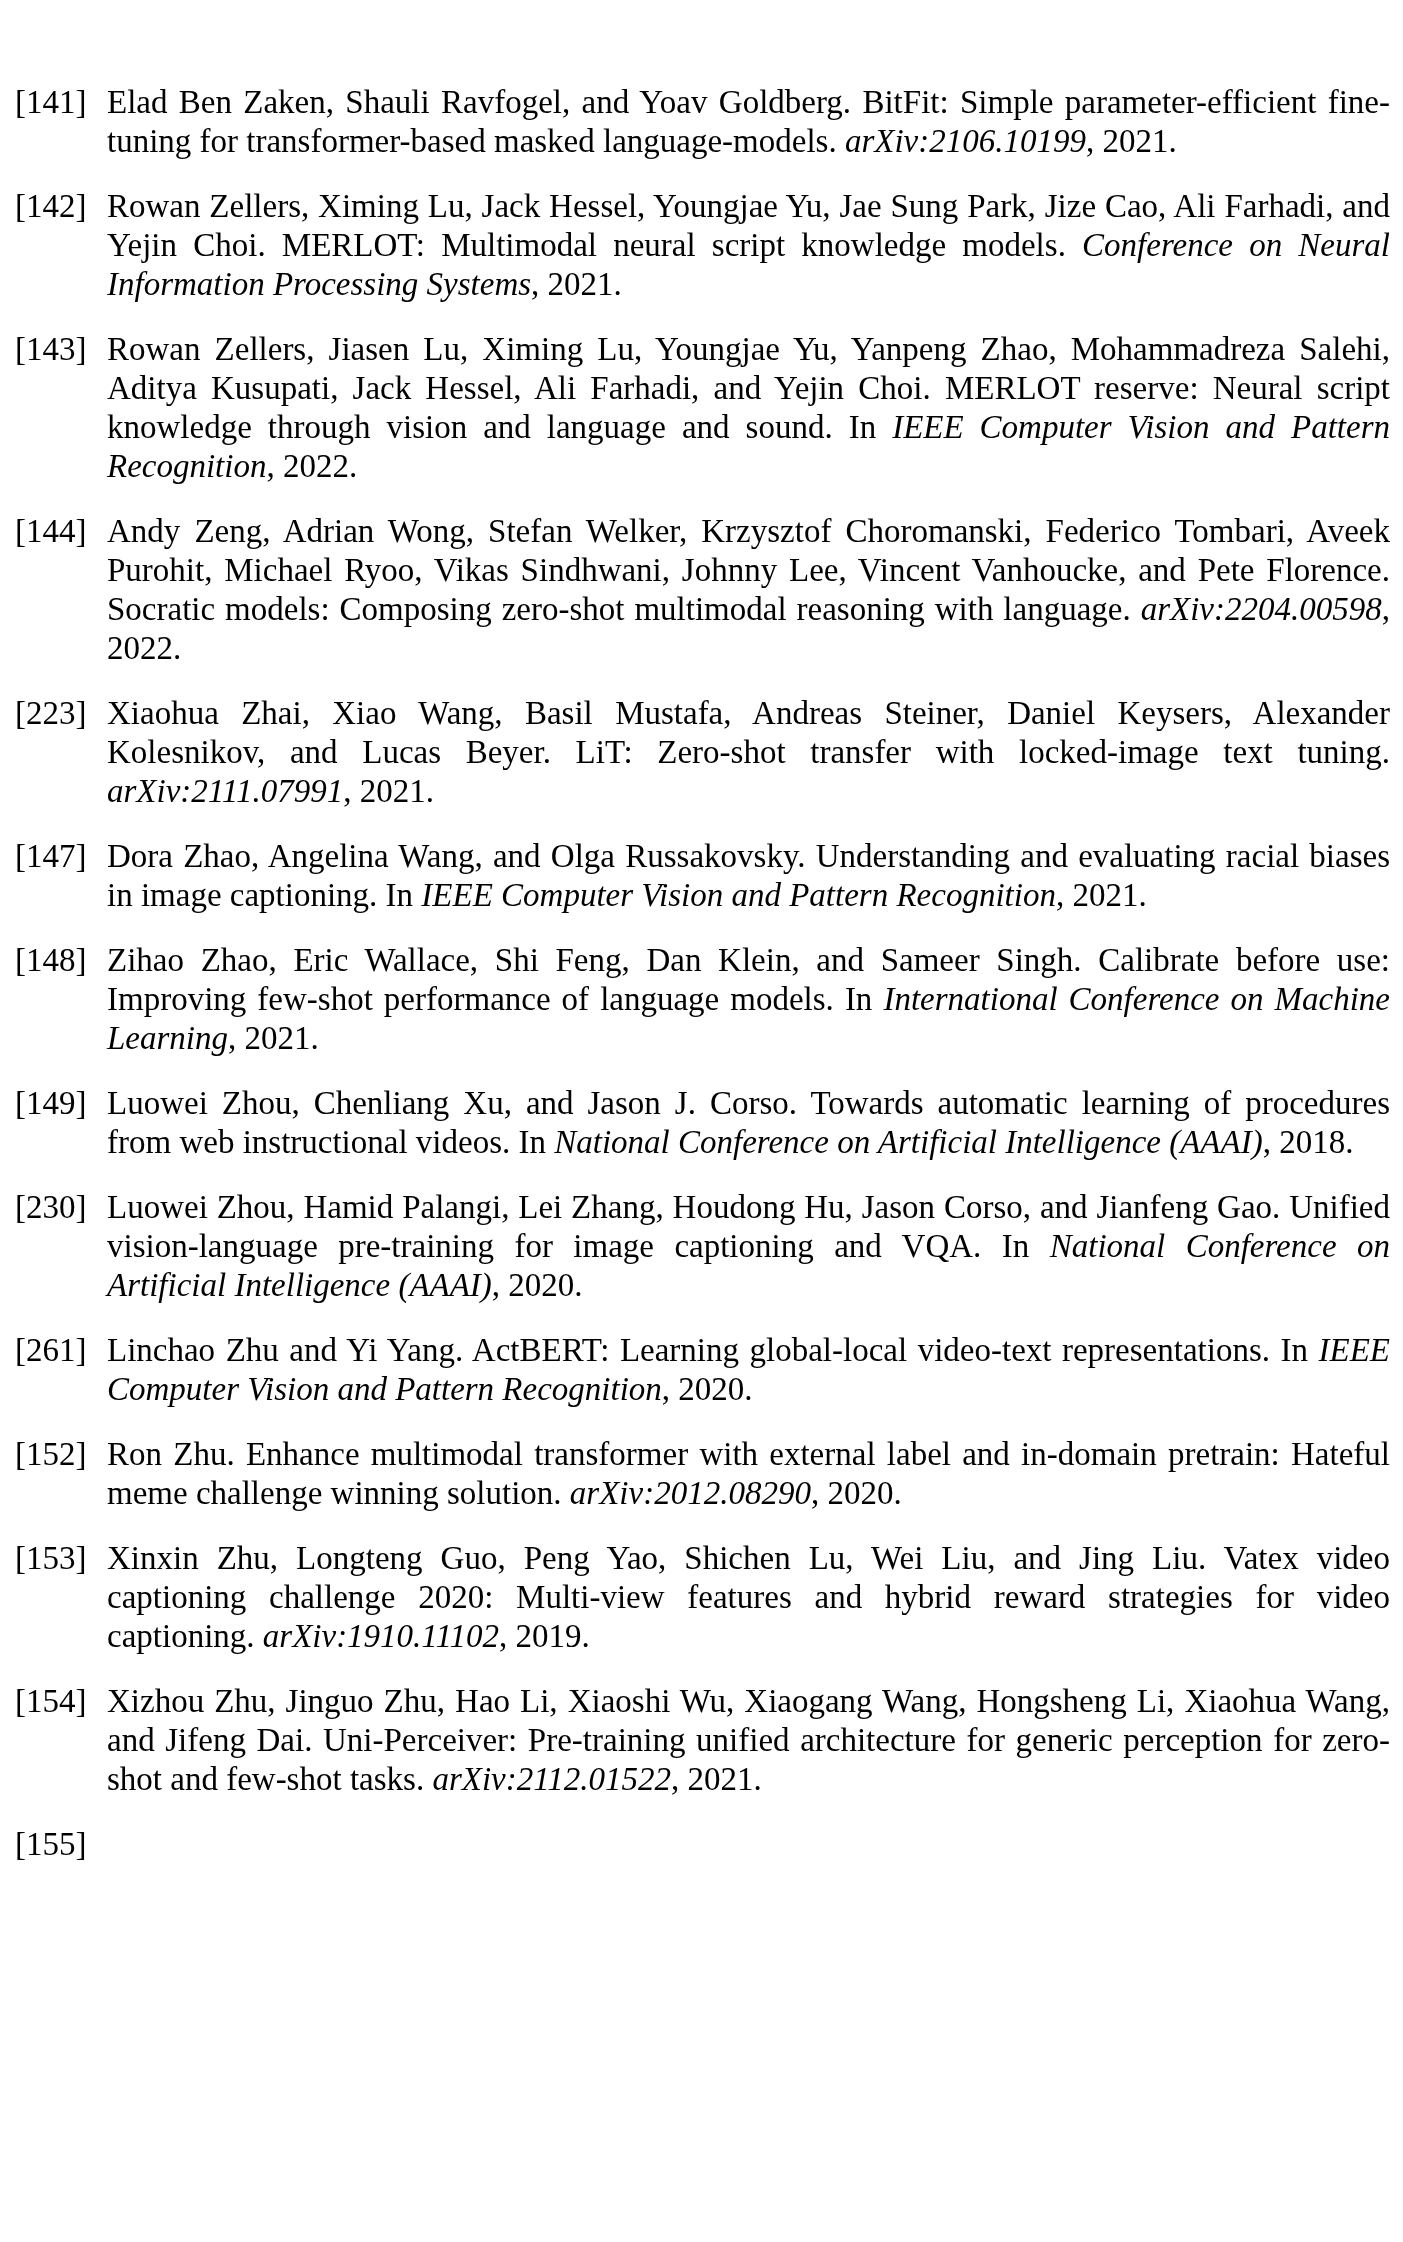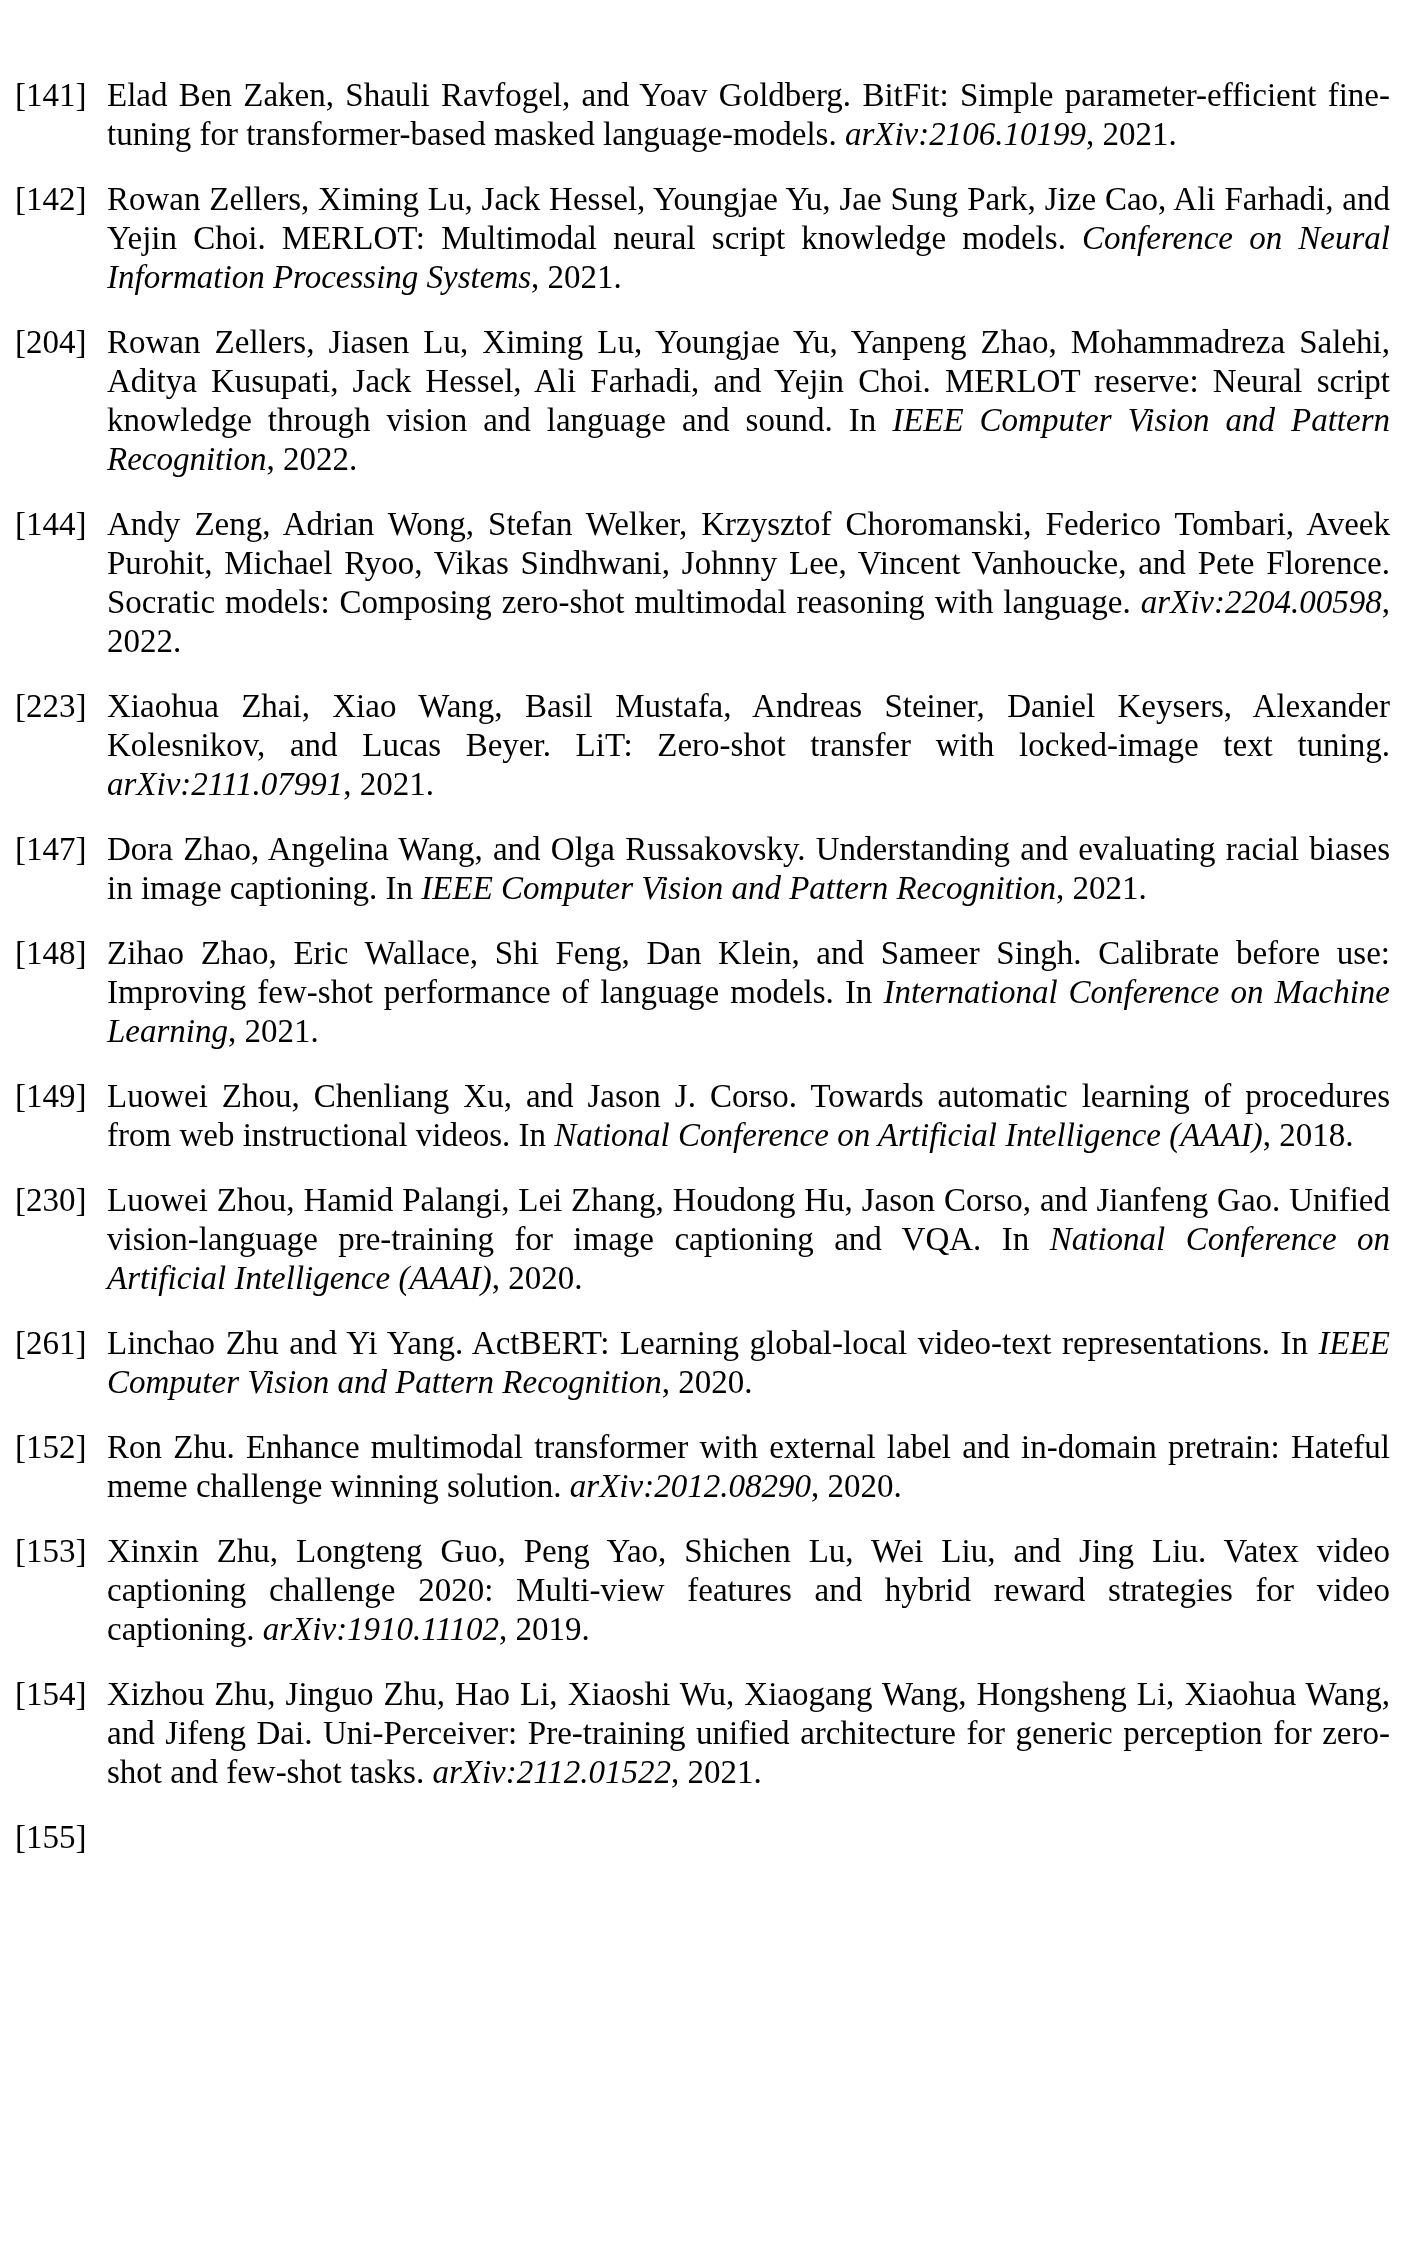--- a/index.html
+++ b/index.html
@@ -25,21 +25,21 @@
     background: #ffffff;
   }
   .ref-list {
     margin: 0;
     padding: 0;
     list-style: none;
   }
   .ref {
     position: relative;
     padding-left: 92px;
-    margin: 5px 0 26px 0;
+    margin: 12px 0 26px 0;
     text-align: justify;
     text-justify: inter-word;
   }
   .ref:last-child {
     margin-bottom: 0;
   }
   .ref-label {
     position: absolute;
     left: 0;
     top: 0;
@@ -61,21 +61,21 @@
     <span class="ref-label">[141]</span>
     <span class="ref-body"><span class="seg-roman">Elad Ben Zaken, Shauli Ravfogel, and Yoav Goldberg. BitFit: Simple parameter-efficient fine-tuning for transformer-based masked language-models. </span><span class="seg-italic">arXiv:2106.10199</span><span class="seg-roman">, 2021.</span></span>
   </div>
 
   <div class="ref">
     <span class="ref-label">[142]</span>
     <span class="ref-body"><span class="seg-roman">Rowan Zellers, Ximing Lu, Jack Hessel, Youngjae Yu, Jae Sung Park, Jize Cao, Ali Farhadi, and Yejin Choi. MERLOT: Multimodal neural script knowledge models. </span><span class="seg-italic">Conference on Neural Information Processing Systems</span><span class="seg-roman">, 2021.</span></span>
   </div>
 
   <div class="ref">
-    <span class="ref-label">[204]</span>
+    <span class="ref-label">[143]</span>
     <span class="ref-body"><span class="seg-roman">Rowan Zellers, Jiasen Lu, Ximing Lu, Youngjae Yu, Yanpeng Zhao, Mohammadreza Salehi, Aditya Kusupati, Jack Hessel, Ali Farhadi, and Yejin Choi. MERLOT reserve: Neural script knowledge through vision and language and sound. In </span><span class="seg-italic">IEEE Computer Vision and Pattern Recognition</span><span class="seg-roman">, 2022.</span></span>
   </div>
 
   <div class="ref">
     <span class="ref-label">[144]</span>
     <span class="ref-body"><span class="seg-roman">Andy Zeng, Adrian Wong, Stefan Welker, Krzysztof Choromanski, Federico Tombari, Aveek Purohit, Michael Ryoo, Vikas Sindhwani, Johnny Lee, Vincent Vanhoucke, and Pete Florence. Socratic models: Composing zero-shot multimodal reasoning with language. </span><span class="seg-italic">arXiv:2204.00598</span><span class="seg-roman">, 2022.</span></span>
   </div>
 
 
   <div class="ref">

